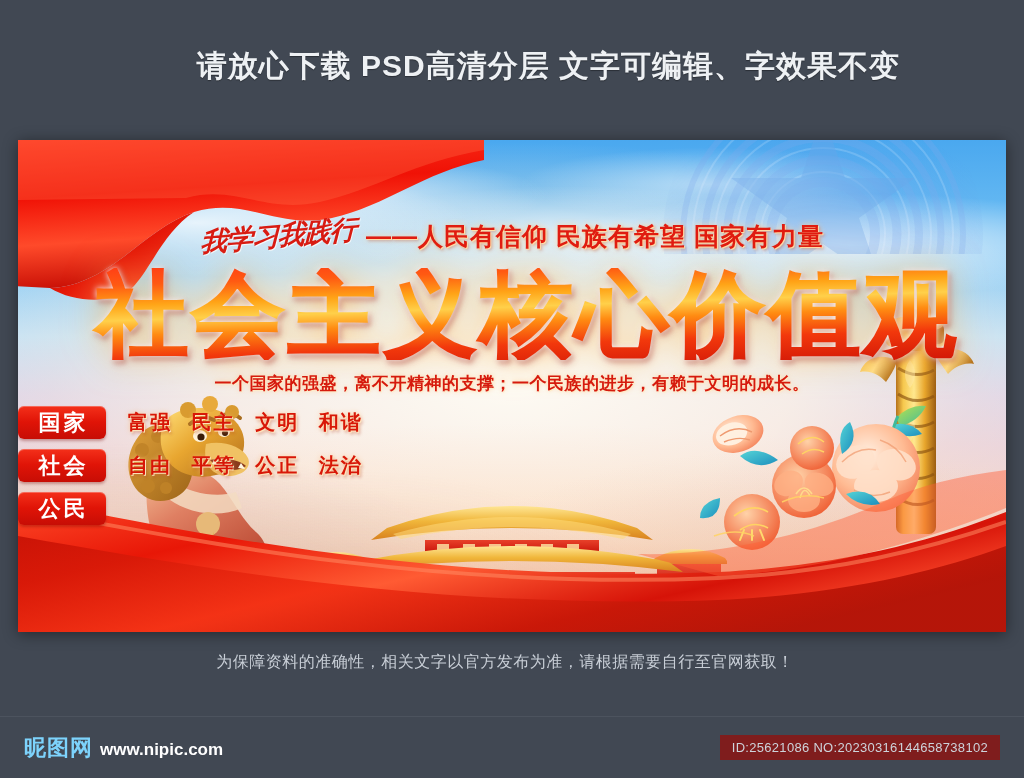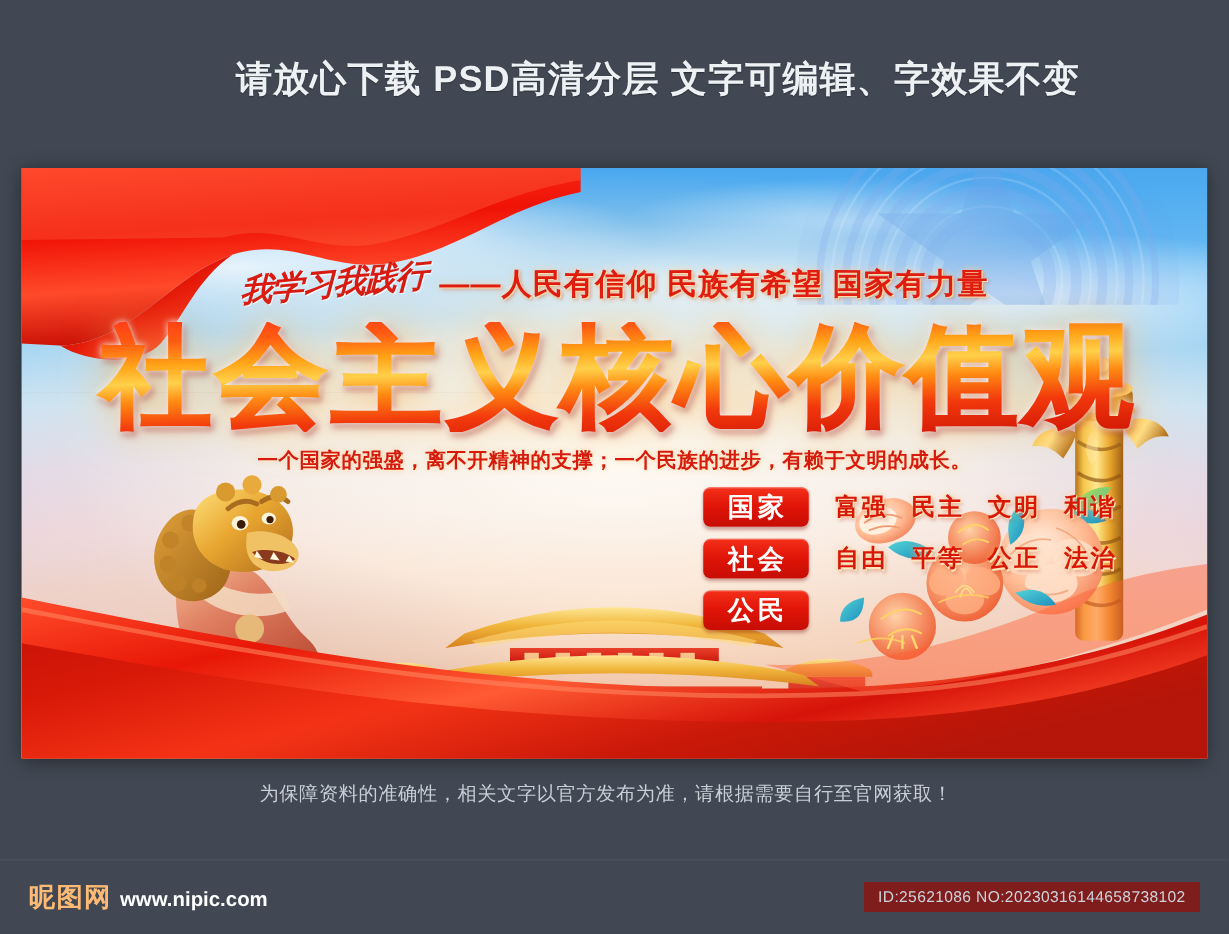--- a/index.html
+++ b/index.html
@@ -175,21 +175,21 @@
     letter-spacing: 1px;
     white-space: nowrap;
     text-shadow:
       1px 1px 0 #ffdca8,
       0 0 6px rgba(255,210,150,.9),
       2px 2px 3px rgba(160,20,0,.35);
   }
 
   .main-title {
     position: absolute;
-    left: 4px; top: 128px;
+    left: 16px; top: 128px;
     width: 100%;
     text-align: center;
     font-size: 92px;
     font-weight: 900;
     line-height: 1;
     letter-spacing: 4px;
     white-space: nowrap;
     background: linear-gradient(178deg,
         #ff3b16 0%,
         #ff5a12 16%,
@@ -220,21 +220,21 @@
     white-space: nowrap;
     text-shadow: 1px 1px 0 rgba(255,235,200,.9), 0 0 5px rgba(255,200,140,.8);
   }
 
   .values {
     position: absolute;
     left: 0; top: 266px;
     width: 100%;
     display: flex;
     flex-direction: column;
-    align-items: flex-end;
+    align-items: flex-start;
     gap: 10px;
   }
   .value-row {
     display: flex;
     align-items: center;
     gap: 22px;
     width: 420px;
   }
   .value-badge {
     flex: 0 0 auto;
@@ -287,21 +287,21 @@
     align-items: center;
     justify-content: space-between;
     padding: 0 24px;
   }
   .brand {
     display: flex;
     align-items: baseline;
     gap: 7px;
   }
   .brand-cn {
-    color: #fdba74;
+    color: #7dd3fc;
     font-size: 22px;
     font-weight: 700;
     letter-spacing: 1px;
   }
   .brand-url {
     color: #ffffff;
     font-size: 17px;
     font-weight: 700;
   }
   .idchip {

